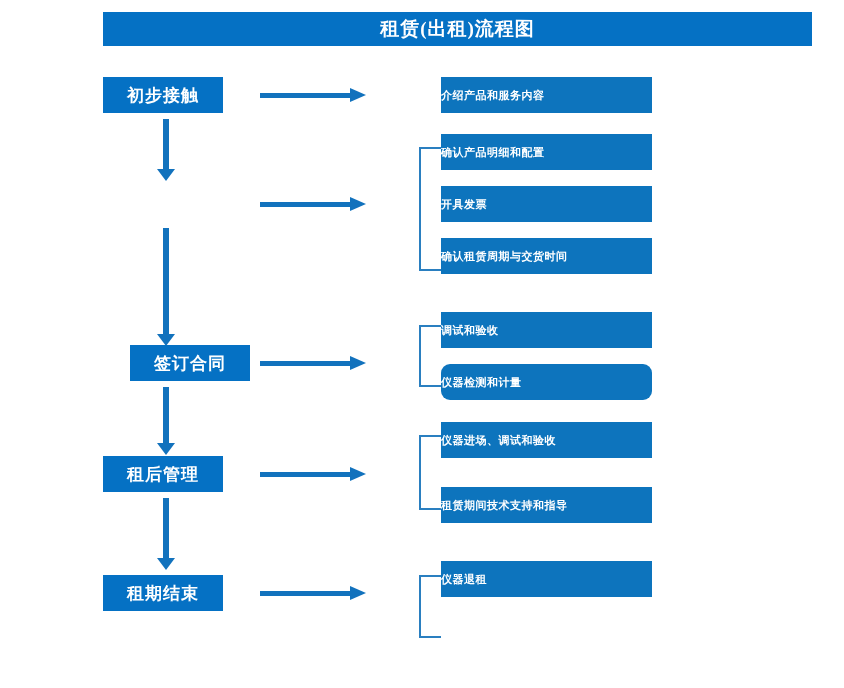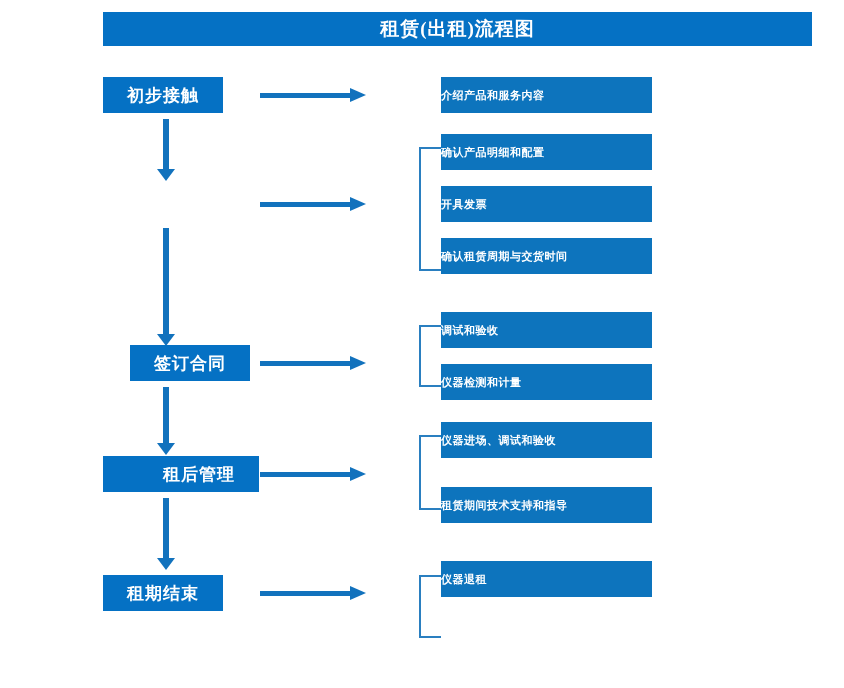--- a/index.html
+++ b/index.html
@@ -167,28 +167,28 @@
   <div class="stage-box" style="left:103px; top:345px;margin-left:27px;">签订合同</div>
 
   <div class="h-arrow" style="left:260px; top:355px;">
     <div class="shaft"></div>
     <div class="head"></div>
   </div>
 
   <div class="bracket" style="top:325px; height:62px;"></div>
 
   <div class="detail-box" style="top:312px;">调试和验收</div>
-  <div class="detail-box" style="top:364px;">仪器检测和计量</div>
+  <div class="detail-box" style="top:364px;border-radius:9px;">仪器检测和计量</div>
 
   <div class="v-arrow" style="top:387px; height:68px;">
     <div class="shaft" style="height:56px;"></div>
     <div class="head" style="top:56px;"></div>
   </div>
 
-  <div class="stage-box" style="left:103px; top:456px;padding-left:36px;">租后管理</div>
+  <div class="stage-box" style="left:103px; top:456px;">租后管理</div>
 
   <div class="h-arrow" style="left:260px; top:466px;">
     <div class="shaft"></div>
     <div class="head"></div>
   </div>
 
   <div class="bracket" style="top:435px; height:75px;"></div>
 
   <div class="detail-box" style="top:422px;">仪器进场、调试和验收</div>
   <div class="detail-box" style="top:487px;">租赁期间技术支持和指导</div>

